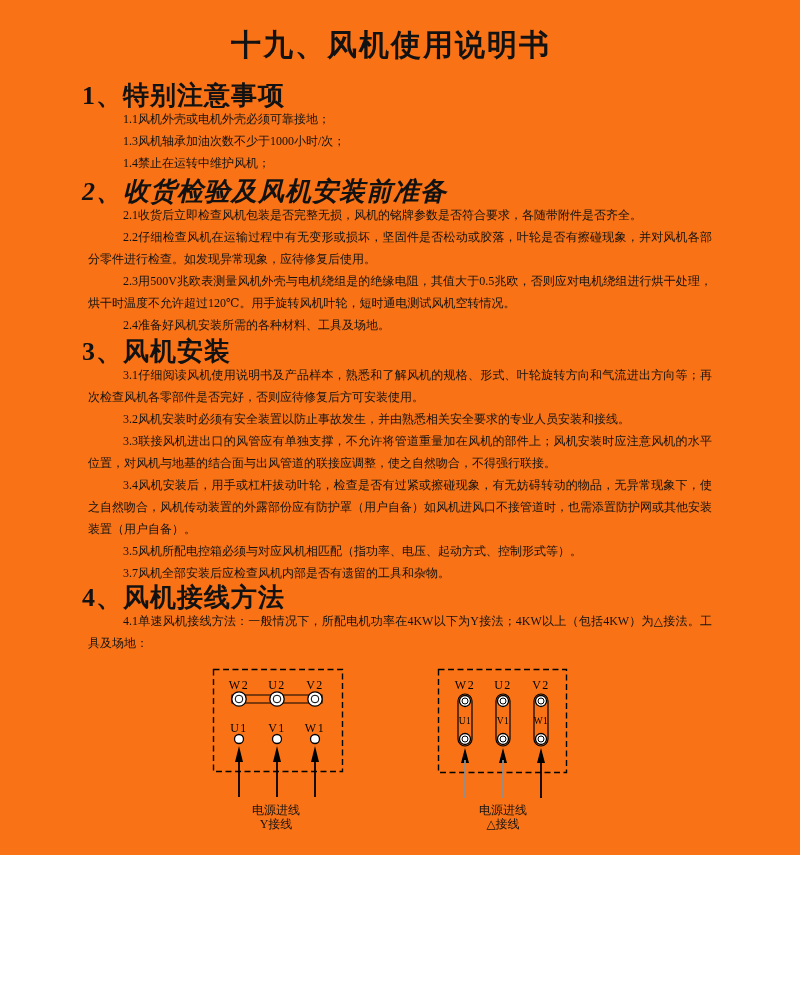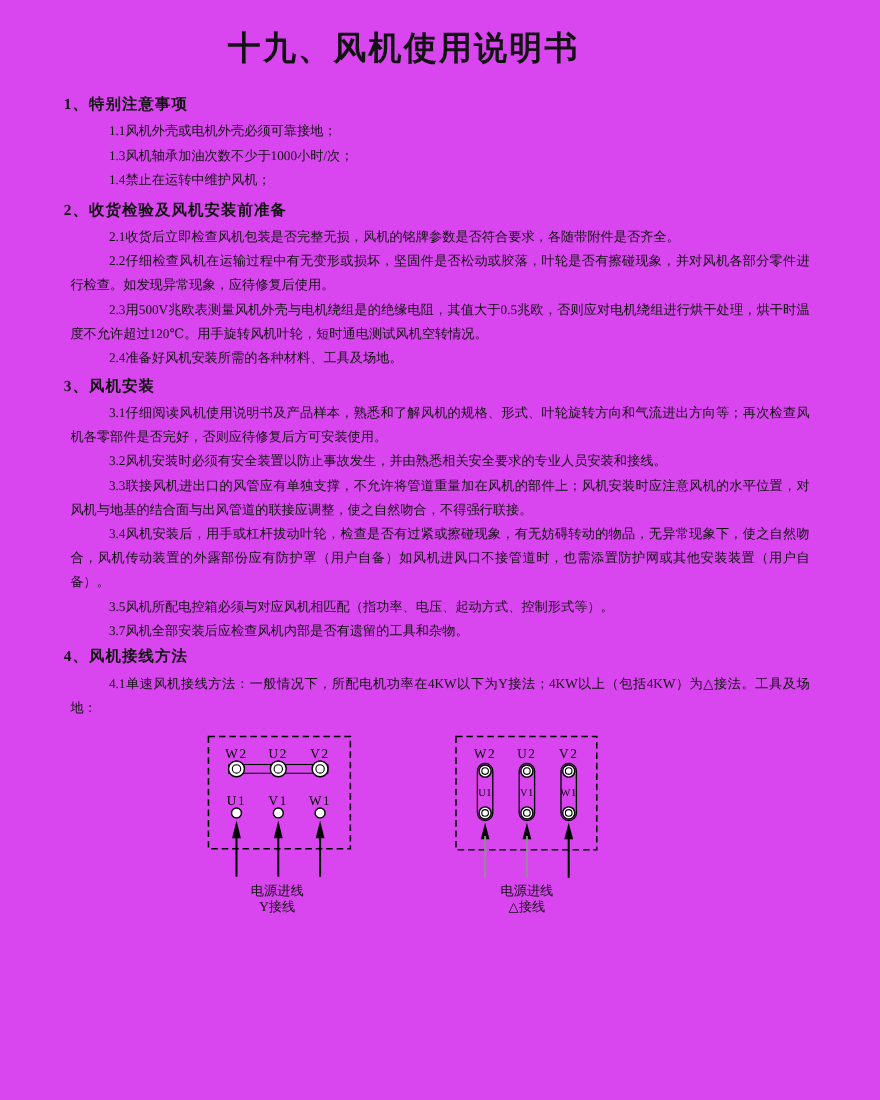--- a/index.html
+++ b/index.html
@@ -1,38 +1,38 @@
 <!DOCTYPE html>
 <html><head>
 <meta charset="utf-8">
 <style>
   html,body { margin:0; padding:0; background:#ffffff; }
   .page {
     position:relative;
-    width:800px; height:1000px;
+    width:800px; height:855px;
     box-sizing:border-box;
-    padding:0 64px;
-    background:#d946ef;
+    padding:0 88px;
+    background:#f97316;
     color:#121212;
     font-family:"Liberation Serif","DejaVu Serif",serif;
     overflow:hidden;
   }
   h1.title {
     font-size:30px; line-height:36px; font-weight:bold;
     letter-spacing:2px;
     margin:27px 0 0 143px;
     white-space:nowrap;
   }
   h2.sec {
-    font-size:14px; line-height:24px; font-weight:bold;
+    font-size:26px; line-height:24px; font-weight:bold;
     margin:0 0 0 -6px;
     letter-spacing:1px;
   }
   .s1 h2.sec { margin-top:21px; }
-  .s2 h2.sec { margin-top:6px; }
+  .s2 h2.sec { margin-top:6px;font-style:italic; }
   .s3 h2.sec { margin-top:4px; }
   .s4 h2.sec { margin-top:2px; }
   p.body {
     font-size:12px; line-height:22px;
     margin:0; text-indent:35px;
     text-align:justify; text-justify:inter-ideograph;
   }
   .diagrams { position:relative; height:166px; margin-top:14px; }
   svg.diag { position:absolute; top:0; }
   .diag-y { left:124px; }

